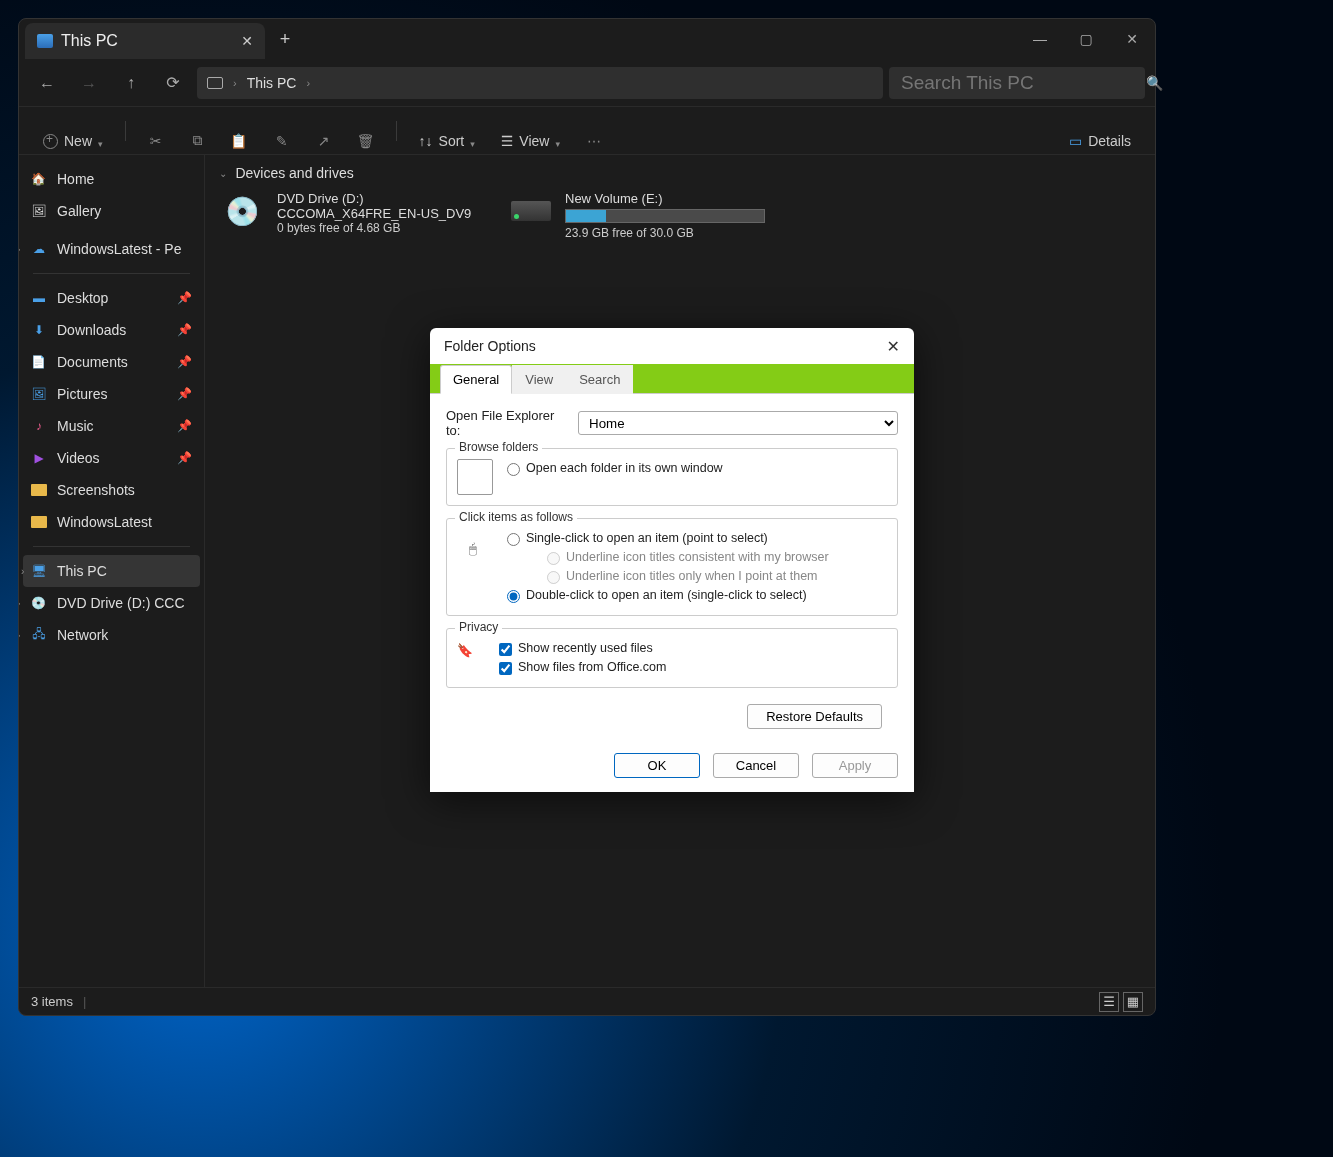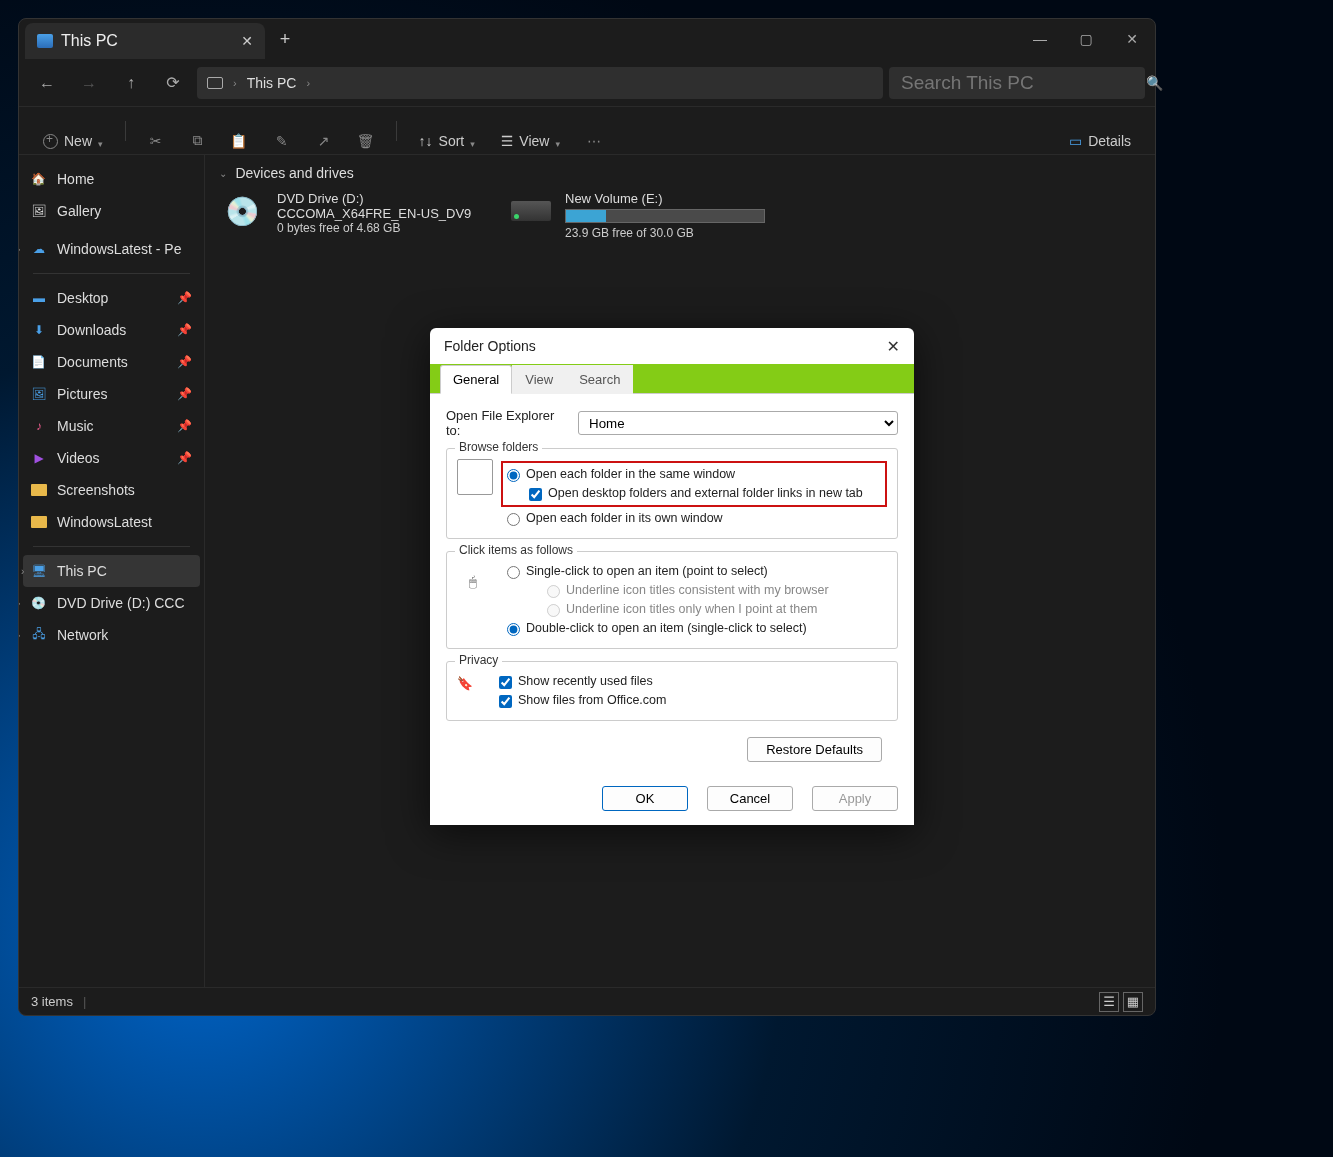--- a/index.html
+++ b/index.html
@@ -73,21 +73,21 @@
 .redbox .opt{margin-left:0}
 .redbox .opt.ind2a{margin-left:22px}
 .priv{display:flex;gap:10px}
 .priv .picon{width:32px;height:32px;margin-top:4px}
 .priv .plist{flex:1}
 .clearrow{display:flex;align-items:center;margin-top:6px}
 .clearrow .btn{margin-left:auto}
 .btn{padding:4px 18px;border:1px solid #aaa;background:#fdfdfd;border-radius:3px;font-size:13px;cursor:pointer}
 .btn.primary{border:1.5px solid #0067c0}
 .btn.dis{color:#999}
-.dlg-footer{display:flex;justify-content:flex-end;gap:19px;padding:10px 16px 14px;background:#fff}
+.dlg-footer{display:flex;justify-content:flex-end;gap:13px;padding:10px 16px 14px;background:#fff}
 .restore-row{display:flex;justify-content:flex-end;padding:4px 16px 0}
 .folder-ic{width:16px;height:12px;background:#e8b84a;border-radius:1px;display:inline-block}
 .hdd{display:inline-block;width:40px;height:20px;background:linear-gradient(#555,#333);border-radius:2px;position:relative}
 .hdd::after{content:"";position:absolute;left:3px;bottom:2px;width:5px;height:5px;background:#3ad46a;border-radius:50%}
 </style>
 </head>
 <body>
 
 <div class="explorer">
   <div class="titlebar">
@@ -273,30 +273,20 @@
   </div>
   <div class="dlg-body">
     <div class="row">
       <label>Open File Explorer to:</label>
       <select><option>Home</option></select>
     </div>
 
     <div class="group">
       <span class="group-label">Browse folders</span>
       <div style="float:left;width:36px;height:36px;border:1px solid #999;border-radius:2px;margin-right:8px"></div>
-      <div class="redbox">
-        <div class="opt">
-            <input type="radio" checked="" style="">
-            <span>Open each folder in the same window</span>
-          </div>
-        <div class="opt ind2a">
-            <input type="checkbox" checked="" style="">
-            <span>Open desktop folders and external folder links in new tab</span>
-          </div>
-      </div>
       <div class="opt ind1">
           <input type="radio" style="">
           <span>Open each folder in its own window</span>
         </div>
       <div style="clear:both"></div>
     </div>
 
     <div class="group">
       <span class="group-label">Click items as follows</span>
       <div style="float:left;width:32px;height:40px;margin-right:10px;display:flex;align-items:center;justify-content:center">🖱</div>

